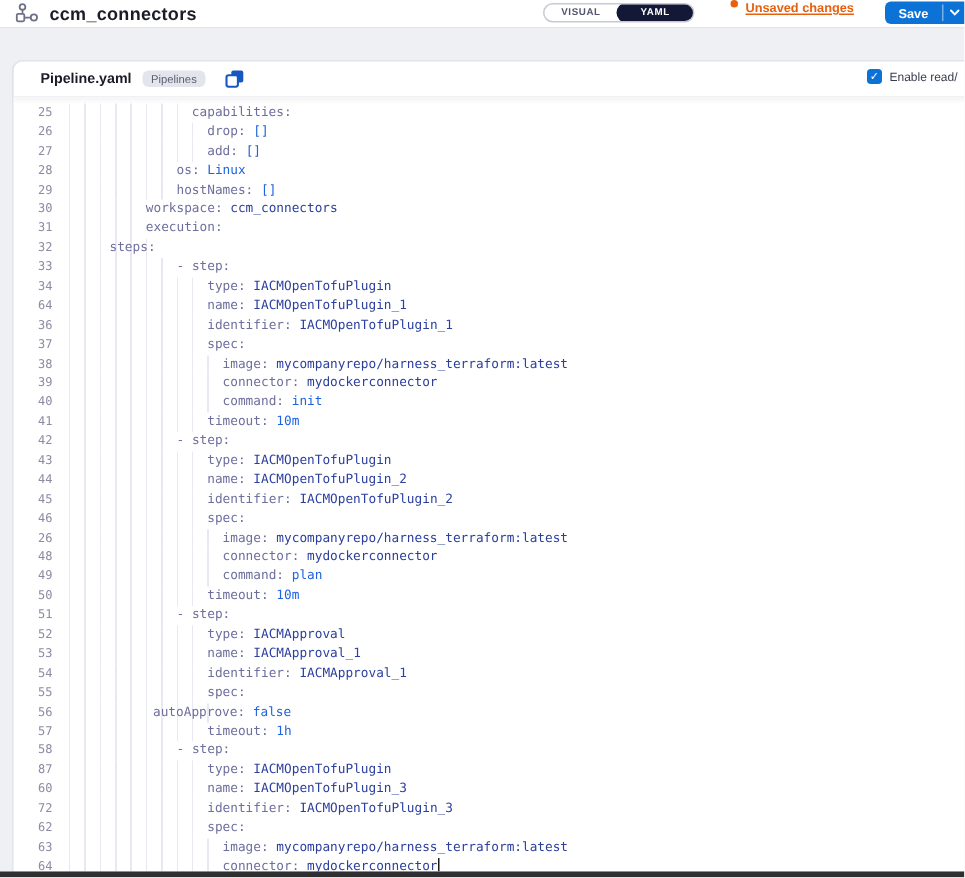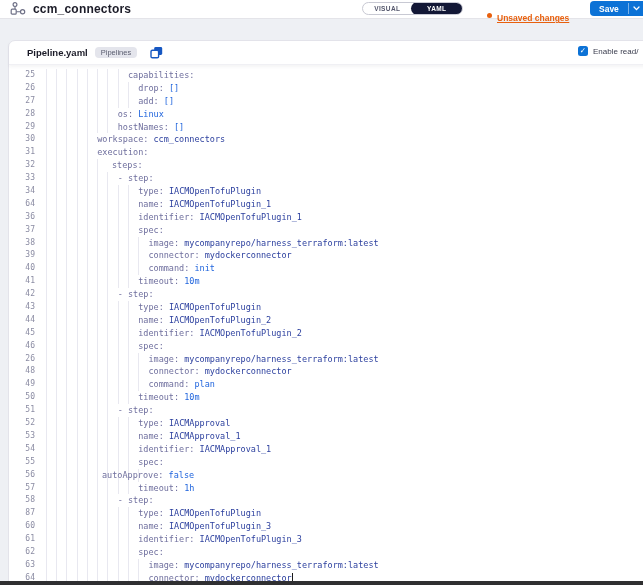--- a/index.html
+++ b/index.html
@@ -22,21 +22,21 @@
   }
   .toggle .seg {
     flex:1; border:none; background:transparent; cursor:pointer;
     font-family:"Liberation Sans", sans-serif; font-size:6.5px; font-weight:bold;
     letter-spacing:.4px; color:#52556b; display:flex; align-items:center; justify-content:center;
   }
   .toggle .seg.active {
     background:#131836; color:#ffffff; border-radius:8px; margin:-1px; flex:1.08;
   }
   .unsaved {
-    position:absolute; left:487px; top:13px; display:flex; align-items:flex-start; gap:5px;
+    position:absolute; left:487px; top:0; display:flex; align-items:flex-start; gap:5px;
     cursor:pointer; text-decoration:none;
   }
   .unsaved .dot { width:5px; height:5px; border-radius:50%; background:#e8600e; }
   .unsaved .txt { font-size:8.5px; font-weight:bold; color:#e8600e; text-decoration:underline; }
   .savebtn {
     position:absolute; left:590px; top:1px; height:15px; width:66px;
     background:#0c72d6; border-radius:4px; display:flex; align-items:stretch; overflow:hidden;
   }
   .savebtn .save-main {
     border:none; background:transparent; color:#fff; font-family:Liberation Sans, sans-serif;
@@ -148,21 +148,21 @@
 
     <div class="editor">
       <div>
           <div class="code-row"><span class="ln">25</span><span class="code"><span class="guides" style="width: 81.92px;"></span><span class="tokens" style="padding-left: 81.92px;"><span class="tk-k">capabilities</span><span class="tk-p">:</span></span></span></div>
           <div class="code-row"><span class="ln">26</span><span class="code"><span class="guides" style="width: 92.16px;"></span><span class="tokens" style="padding-left: 92.16px;"><span class="tk-k">drop</span><span class="tk-p">: </span><span class="tk-b">[]</span></span></span></div>
           <div class="code-row"><span class="ln">27</span><span class="code"><span class="guides" style="width: 92.16px;"></span><span class="tokens" style="padding-left: 92.16px;"><span class="tk-k">add</span><span class="tk-p">: </span><span class="tk-b">[]</span></span></span></div>
           <div class="code-row"><span class="ln">28</span><span class="code"><span class="guides" style="width: 71.68px;"></span><span class="tokens" style="padding-left: 71.68px;"><span class="tk-k">os</span><span class="tk-p">: </span><span class="tk-b">Linux</span></span></span></div>
           <div class="code-row"><span class="ln">29</span><span class="code"><span class="guides" style="width: 71.68px;"></span><span class="tokens" style="padding-left: 71.68px;"><span class="tk-k">hostNames</span><span class="tk-p">: </span><span class="tk-b">[]</span></span></span></div>
           <div class="code-row"><span class="ln">30</span><span class="code"><span class="guides" style="width: 51.2px;"></span><span class="tokens" style="padding-left: 51.2px;"><span class="tk-k">workspace</span><span class="tk-p">: </span><span class="tk-v">ccm_connectors</span></span></span></div>
           <div class="code-row"><span class="ln">31</span><span class="code"><span class="guides" style="width: 51.2px;"></span><span class="tokens" style="padding-left: 51.2px;"><span class="tk-k">execution</span><span class="tk-p">:</span></span></span></div>
-          <div class="code-row"><span class="ln">32</span><span class="code"><span class="guides" style="width: 61.44px;"></span><span class="tokens" style="padding-left: 66px;"><span class="tk-k">steps</span><span class="tk-p">:</span></span></span></div>
+          <div class="code-row"><span class="ln">32</span><span class="code"><span class="guides" style="width: 61.44px;"></span><span class="tokens" style="padding-left: 27px;"><span class="tk-k">steps</span><span class="tk-p">:</span></span></span></div>
           <div class="code-row"><span class="ln">33</span><span class="code"><span class="guides" style="width: 71.68px;"></span><span class="tokens" style="padding-left: 71.68px;"><span class="tk-d">- </span><span class="tk-k">step</span><span class="tk-p">:</span></span></span></div>
           <div class="code-row"><span class="ln">34</span><span class="code"><span class="guides" style="width: 92.16px;"></span><span class="tokens" style="padding-left: 92.16px;"><span class="tk-k">type</span><span class="tk-p">: </span><span class="tk-v">IACMOpenTofuPlugin</span></span></span></div>
           <div class="code-row"><span class="ln">64</span><span class="code"><span class="guides" style="width: 92.16px;"></span><span class="tokens" style="padding-left: 92.16px;"><span class="tk-k">name</span><span class="tk-p">: </span><span class="tk-v">IACMOpenTofuPlugin_1</span></span></span></div>
           <div class="code-row"><span class="ln">36</span><span class="code"><span class="guides" style="width: 92.16px;"></span><span class="tokens" style="padding-left: 92.16px;"><span class="tk-k">identifier</span><span class="tk-p">: </span><span class="tk-v">IACMOpenTofuPlugin_1</span></span></span></div>
           <div class="code-row"><span class="ln">37</span><span class="code"><span class="guides" style="width: 92.16px;"></span><span class="tokens" style="padding-left: 92.16px;"><span class="tk-k">spec</span><span class="tk-p">:</span></span></span></div>
           <div class="code-row"><span class="ln">38</span><span class="code"><span class="guides" style="width: 102.4px;"></span><span class="tokens" style="padding-left: 102.4px;"><span class="tk-k">image</span><span class="tk-p">: </span><span class="tk-v">mycompanyrepo/harness_terraform:latest</span></span></span></div>
           <div class="code-row"><span class="ln">39</span><span class="code"><span class="guides" style="width: 102.4px;"></span><span class="tokens" style="padding-left: 102.4px;"><span class="tk-k">connector</span><span class="tk-p">: </span><span class="tk-v">mydockerconnector</span></span></span></div>
           <div class="code-row"><span class="ln">40</span><span class="code"><span class="guides" style="width: 102.4px;"></span><span class="tokens" style="padding-left: 102.4px;"><span class="tk-k">command</span><span class="tk-p">: </span><span class="tk-b">init</span></span></span></div>
           <div class="code-row"><span class="ln">41</span><span class="code"><span class="guides" style="width: 92.16px;"></span><span class="tokens" style="padding-left: 92.16px;"><span class="tk-k">timeout</span><span class="tk-p">: </span><span class="tk-b">10m</span></span></span></div>
           <div class="code-row"><span class="ln">42</span><span class="code"><span class="guides" style="width: 71.68px;"></span><span class="tokens" style="padding-left: 71.68px;"><span class="tk-d">- </span><span class="tk-k">step</span><span class="tk-p">:</span></span></span></div>
@@ -177,21 +177,21 @@
           <div class="code-row"><span class="ln">51</span><span class="code"><span class="guides" style="width: 71.68px;"></span><span class="tokens" style="padding-left: 71.68px;"><span class="tk-d">- </span><span class="tk-k">step</span><span class="tk-p">:</span></span></span></div>
           <div class="code-row"><span class="ln">52</span><span class="code"><span class="guides" style="width: 92.16px;"></span><span class="tokens" style="padding-left: 92.16px;"><span class="tk-k">type</span><span class="tk-p">: </span><span class="tk-v">IACMApproval</span></span></span></div>
           <div class="code-row"><span class="ln">53</span><span class="code"><span class="guides" style="width: 92.16px;"></span><span class="tokens" style="padding-left: 92.16px;"><span class="tk-k">name</span><span class="tk-p">: </span><span class="tk-v">IACMApproval_1</span></span></span></div>
           <div class="code-row"><span class="ln">54</span><span class="code"><span class="guides" style="width: 92.16px;"></span><span class="tokens" style="padding-left: 92.16px;"><span class="tk-k">identifier</span><span class="tk-p">: </span><span class="tk-v">IACMApproval_1</span></span></span></div>
           <div class="code-row"><span class="ln">55</span><span class="code"><span class="guides" style="width: 92.16px;"></span><span class="tokens" style="padding-left: 92.16px;"><span class="tk-k">spec</span><span class="tk-p">:</span></span></span></div>
           <div class="code-row"><span class="ln">56</span><span class="code"><span class="guides" style="width: 102.4px;"></span><span class="tokens" style="padding-left: 56px;"><span class="tk-k">autoApprove</span><span class="tk-p">: </span><span class="tk-b">false</span></span></span></div>
           <div class="code-row"><span class="ln">57</span><span class="code"><span class="guides" style="width: 92.16px;"></span><span class="tokens" style="padding-left: 92.16px;"><span class="tk-k">timeout</span><span class="tk-p">: </span><span class="tk-b">1h</span></span></span></div>
           <div class="code-row"><span class="ln">58</span><span class="code"><span class="guides" style="width: 71.68px;"></span><span class="tokens" style="padding-left: 71.68px;"><span class="tk-d">- </span><span class="tk-k">step</span><span class="tk-p">:</span></span></span></div>
           <div class="code-row"><span class="ln">87</span><span class="code"><span class="guides" style="width: 92.16px;"></span><span class="tokens" style="padding-left: 92.16px;"><span class="tk-k">type</span><span class="tk-p">: </span><span class="tk-v">IACMOpenTofuPlugin</span></span></span></div>
           <div class="code-row"><span class="ln">60</span><span class="code"><span class="guides" style="width: 92.16px;"></span><span class="tokens" style="padding-left: 92.16px;"><span class="tk-k">name</span><span class="tk-p">: </span><span class="tk-v">IACMOpenTofuPlugin_3</span></span></span></div>
-          <div class="code-row"><span class="ln">61</span><span class="code"><span class="guides" style="width: 92.16px;"></span><span class="tokens" style="padding-left: 92.16px;"><span class="tk-k">identifier</span><span class="tk-p">: </span><span class="tk-v">IACMOpenTofuPlugin_3</span></span></span></div>
+          <div class="code-row"><span class="ln">72</span><span class="code"><span class="guides" style="width: 92.16px;"></span><span class="tokens" style="padding-left: 92.16px;"><span class="tk-k">identifier</span><span class="tk-p">: </span><span class="tk-v">IACMOpenTofuPlugin_3</span></span></span></div>
           <div class="code-row"><span class="ln">62</span><span class="code"><span class="guides" style="width: 92.16px;"></span><span class="tokens" style="padding-left: 92.16px;"><span class="tk-k">spec</span><span class="tk-p">:</span></span></span></div>
           <div class="code-row"><span class="ln">63</span><span class="code"><span class="guides" style="width: 102.4px;"></span><span class="tokens" style="padding-left: 102.4px;"><span class="tk-k">image</span><span class="tk-p">: </span><span class="tk-v">mycompanyrepo/harness_terraform:latest</span></span></span></div>
           <div class="code-row"><span class="ln">64</span><span class="code"><span class="guides" style="width: 102.4px;"></span><span class="tokens" style="padding-left: 102.4px;"><span class="tk-k">connector</span><span class="tk-p">: </span><span class="tk-v">mydockerconnector</span><span class="cursor"></span></span></span></div>
         </div>
     </div>
   </div>
 
   <div class="bottombar"></div>
 </div>
 

